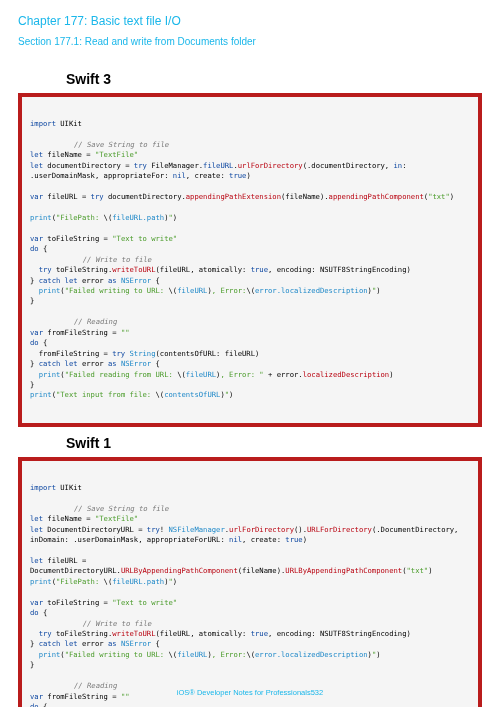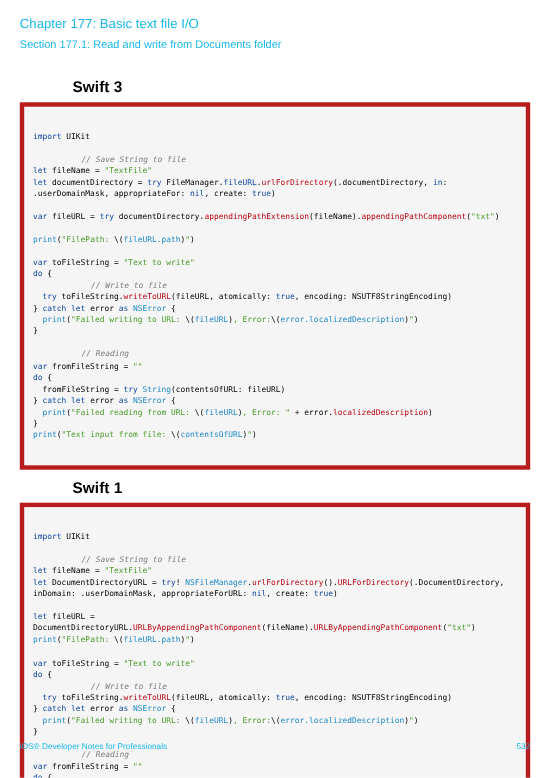--- a/index.html
+++ b/index.html
@@ -42,25 +42,25 @@
       overflow: hidden;
       margin-bottom: 8px;
     }
     .kw { color: #0d47a1; }
     .comment { color: #7a7a7a; font-style: italic; margin-left: 44px; }
     .type { color: #1e88c8; }
     .string { color: #4a9b2a; }
     .method { color: #b8000e; }
     .footer {
       position: absolute;
-      bottom: 24px;
+      bottom: 10px;
       left: 18px;
       right: 18px;
       display: flex;
-      justify-content: space-between;
+      justify-content: center;
       color: #1bb7ea;
       font-size: 7.5px;
     }
   </style>
 </head>
 <body>
 
 <h1 class="chapter-title">Chapter 177: Basic text file I/O</h1>
 <h2 class="section-title">Section 177.1: Read and write from Documents folder</h2>
 

